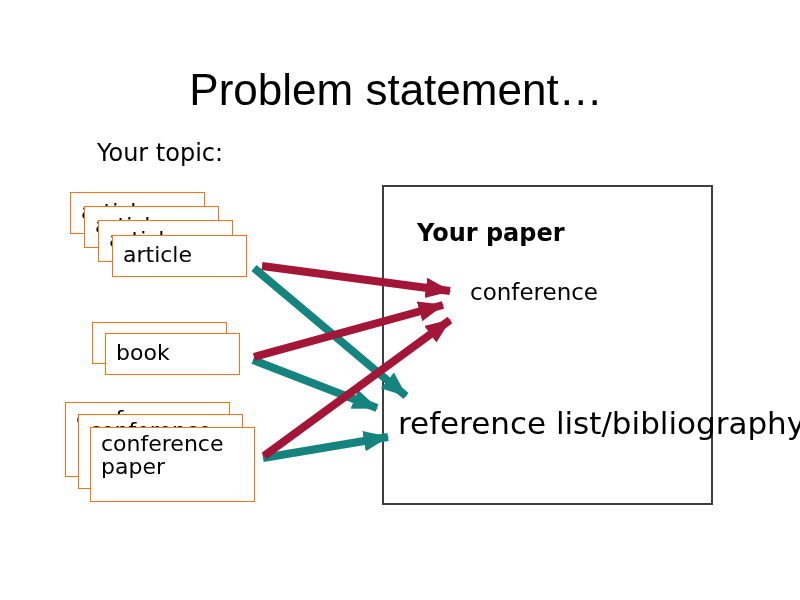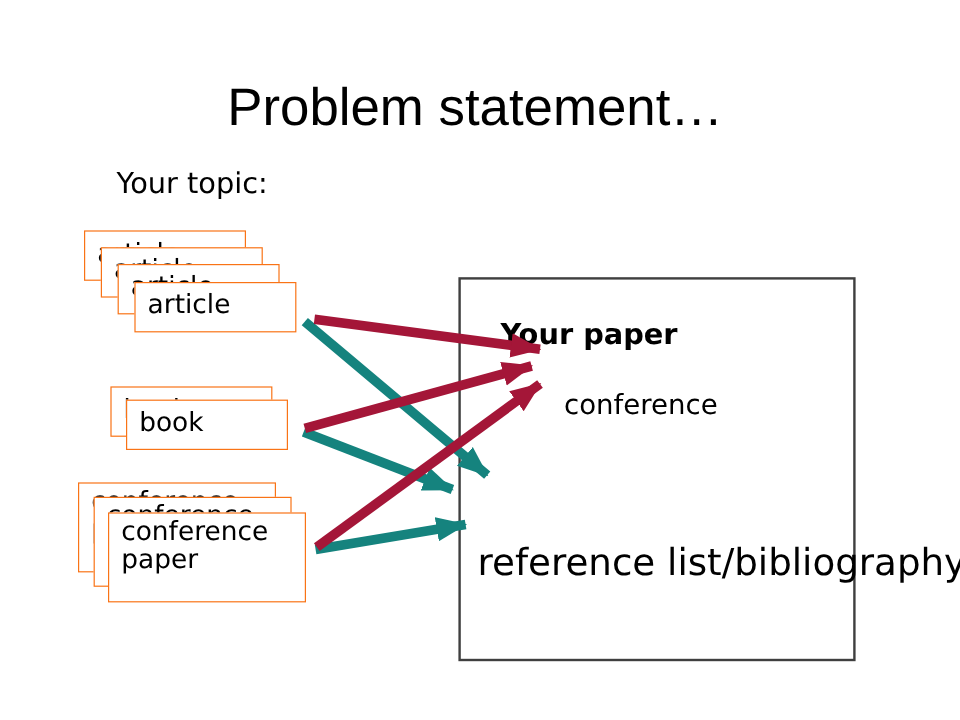--- a/index.html
+++ b/index.html
@@ -27,21 +27,21 @@
   .card-lg .lbl{padding:4px 0 0 10px;line-height:23px;white-space:normal;width:150px;}
   
   .a1{left:70px;top:192px;} .a2{left:84px;top:206px;} .a3{left:98px;top:220px;} .a4{left:112px;top:235px;}
   
   .b1{left:92px;top:322px;} .b2{left:105px;top:333px;}
   
   .c1{left:65px;top:402px;} .c2{left:78px;top:414px;} .c3{left:90px;top:427px;}
   
   .paper-box{
     position:absolute;left:382px;top:185px;width:331px;height:320px;
-    border:2px solid #3f3f3f;background:transparent;box-sizing:border-box;margin-top:46px;
+    border:2px solid #3f3f3f;background:transparent;box-sizing:border-box;
   }
   .paper-title{position:absolute;left:33px;top:31px;font-size:24px;font-weight:bold;line-height:30px;white-space:nowrap;}
   .citations{position:absolute;left:86px;top:90px;font-size:23px;line-height:30px;white-space:nowrap;}
   .reference{position:absolute;left:14px;top:221px;font-size:31px;line-height:30px;white-space:nowrap;}
   
   .callout{
     position:absolute;left:575px;top:313px;width:212px;height:89px;
     border:2px solid #000;box-sizing:border-box;background:#bcdde0;
   }
   .callout ul{margin:0;padding:2px 0 0 8px;list-style:none;}

